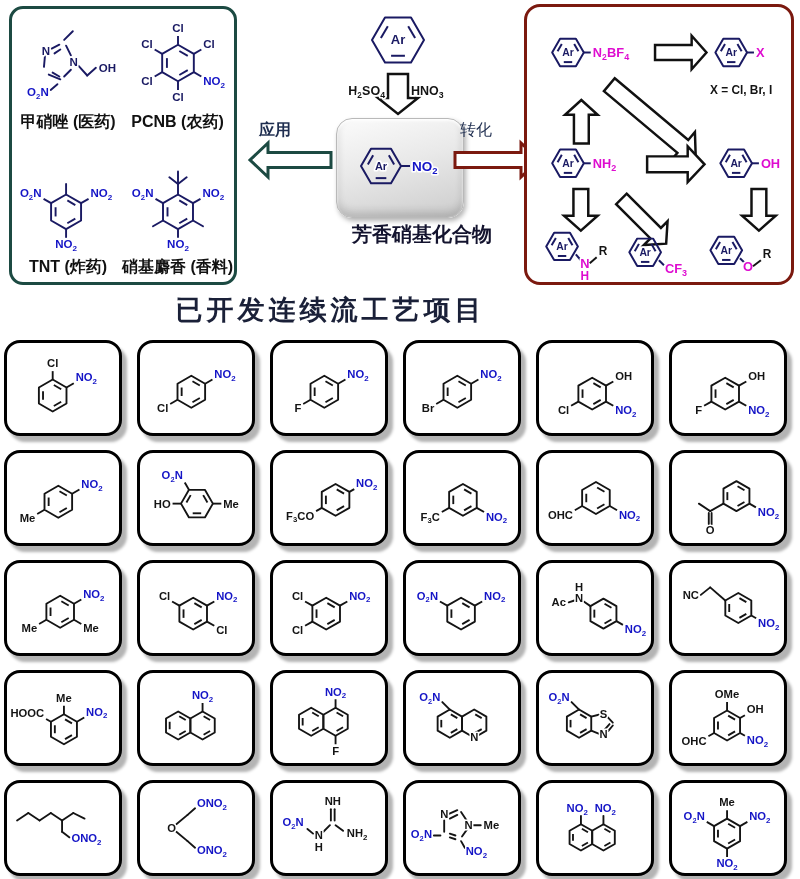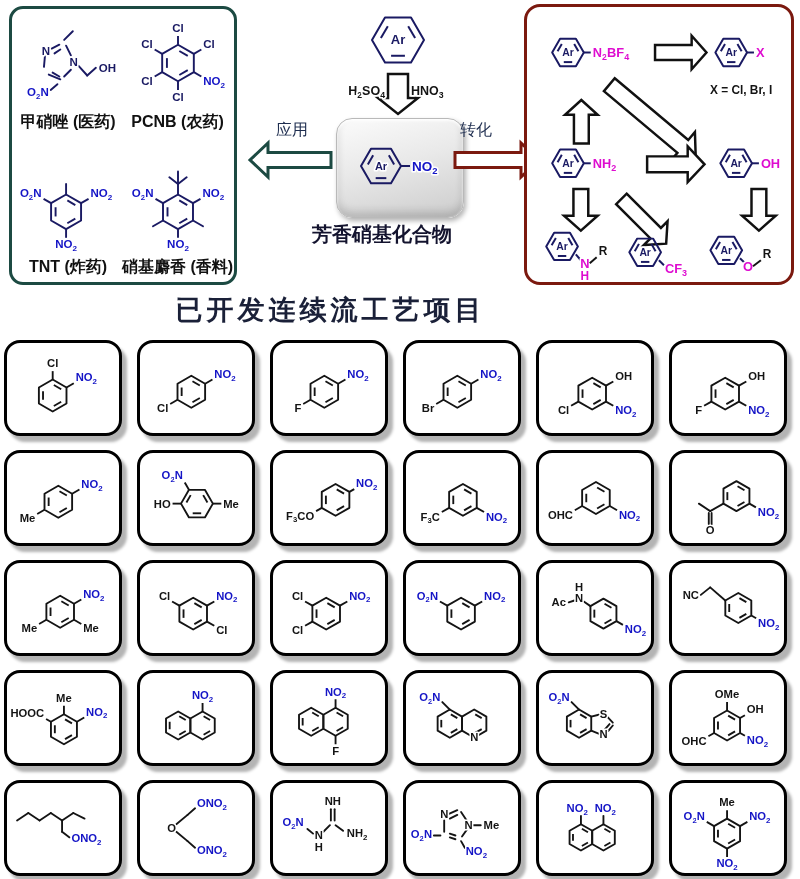--- a/index.html
+++ b/index.html
@@ -15,26 +15,26 @@
   .cell svg{width:108px;height:100px;display:block;}
   .cap{font-size:16px;font-weight:bold;color:#111;white-space:nowrap;line-height:1.15;}
 
   
   #scheme-svg{position:absolute;left:322px;top:4px;width:150px;height:114px;}
   .keycap{position:absolute;left:336px;top:118px;width:126px;height:98px;border-radius:16px;
           background:linear-gradient(165deg,#fbfbfb 0%,#e9e9e9 45%,#cccccc 100%);
           border:1px solid #b9b9b9;
           box-shadow:2px 3px 5px rgba(0,0,0,.30), inset 0 2px 3px #ffffff, inset 0 -5px 9px rgba(0,0,0,.16);}
   .keycap svg{width:100%;height:100%;display:block;}
-  .compound-name{position:absolute;left:312px;top:221px;width:180px;text-align:left;
+  .compound-name{position:absolute;left:312px;top:221px;width:180px;text-align:right;
                  font-size:20px;font-weight:bold;color:#13132e;
                  font-family:"DejaVu Serif",serif;}
   .arrow-label{position:absolute;width:80px;text-align:center;font-size:16px;color:#1e2d4f;
                font-family:"DejaVu Serif",serif;}
-  #label-apply{left:252px;top:120px;}
+  #label-apply{left:235px;top:120px;font-weight:bold;}
   #label-convert{left:436px;top:120px;}
   #arrow-apply,#arrow-convert{position:absolute;top:139px;width:90px;height:42px;}
   #arrow-apply{left:244px;} #arrow-convert{left:452px;}
 
   
   .right-box{position:absolute;left:524px;top:4px;width:270px;height:281px;
              border:3px solid #7b190f;border-radius:16px;box-sizing:border-box;background:#fff;}
   .right-box svg{width:100%;height:100%;display:block;}
 
   .section-title{position:absolute;left:0;top:292px;width:661px;text-align:center;

